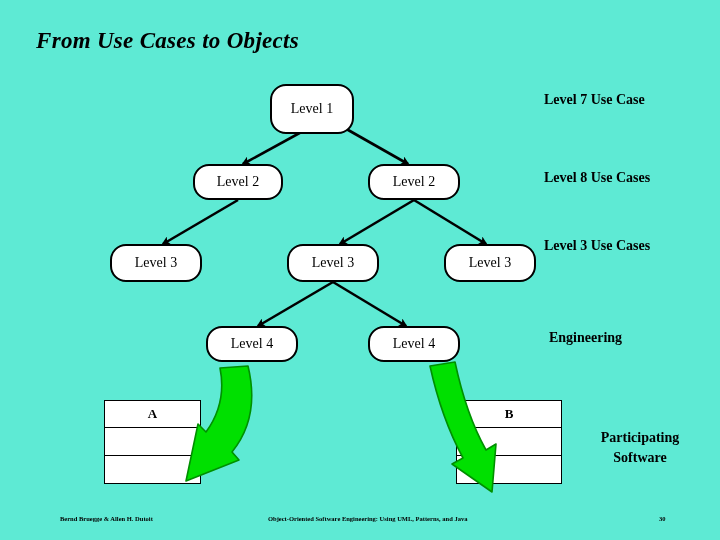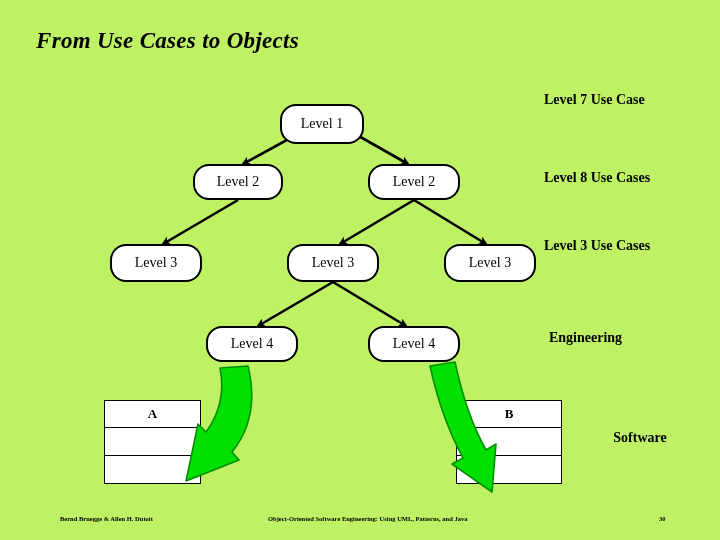--- a/index.html
+++ b/index.html
@@ -4,21 +4,21 @@
 <style>
   html, body {
     margin: 0;
     padding: 0;
     background: #ffffff;
   }
   #slide {
     position: relative;
     width: 720px;
     height: 540px;
-    background: #bef264;
+    background: #5eead4;
     overflow: hidden;
     font-family: "Liberation Serif", "DejaVu Serif", serif;
     color: #000000;
   }
 
   
   #slide-title {
     position: absolute;
     left: 36px;
     top: 28px;
@@ -125,21 +125,21 @@
       <line x1="327" y1="118" x2="243" y2="164"></line>
       <line x1="327" y1="118" x2="408" y2="164"></line>
       <line x1="238" y1="200" x2="163" y2="244"></line>
       <line x1="414" y1="200" x2="340" y2="244"></line>
       <line x1="414" y1="200" x2="486" y2="244"></line>
       <line x1="333" y1="282" x2="258" y2="326"></line>
       <line x1="333" y1="282" x2="406" y2="326"></line>
     </g>
   </svg>
 
-  <div class="node" style="left:280px;top:84px;width:84px;height:40px;margin-top:20px;">
+  <div class="node" style="left:270px;top:84px;width:84px;height:50px;">
     <span>Level 1</span>
   </div>
   <div class="node" style="left:193px;top:164px;width:90px;height:36px;">
     <span>Level 2</span>
   </div>
   <div class="node" style="left:368px;top:164px;width:92px;height:36px;">
     <span>Level 2</span>
   </div>
   <div class="node" style="left:110px;top:244px;width:92px;height:38px;">
     <span>Level 3</span>
@@ -156,20 +156,21 @@
   <div class="node" style="left:368px;top:326px;width:92px;height:36px;">
     <span>Level 4</span>
   </div>
 
   <div class="side-label" style="left:544px;top:92px;">Level 7 Use Case</div>
   <div class="side-label" style="left:544px;top:170px;">Level 8 Use Cases</div>
   <div class="side-label" style="left:544px;top:238px;">Level 3 Use Cases</div>
   <div class="side-label" style="left:549px;top:330px;">Engineering</div>
 
   <div class="side-label two-line" style="left:580px;top:428px;width:120px;">
+    <div>Participating</div>
     <div>Software</div>
   </div>
 
   <div class="class-box" style="left:104px;top:400px;width:97px;height:84px;">
     <div class="compartment">A</div>
     <div class="compartment"></div>
     <div class="compartment"></div>
   </div>
 
   <div class="class-box" style="left:456px;top:400px;width:106px;height:84px;">

